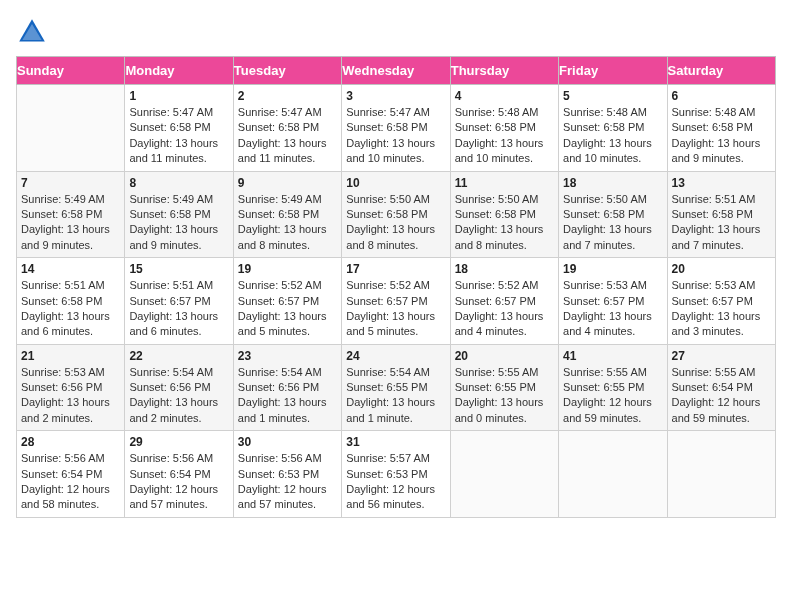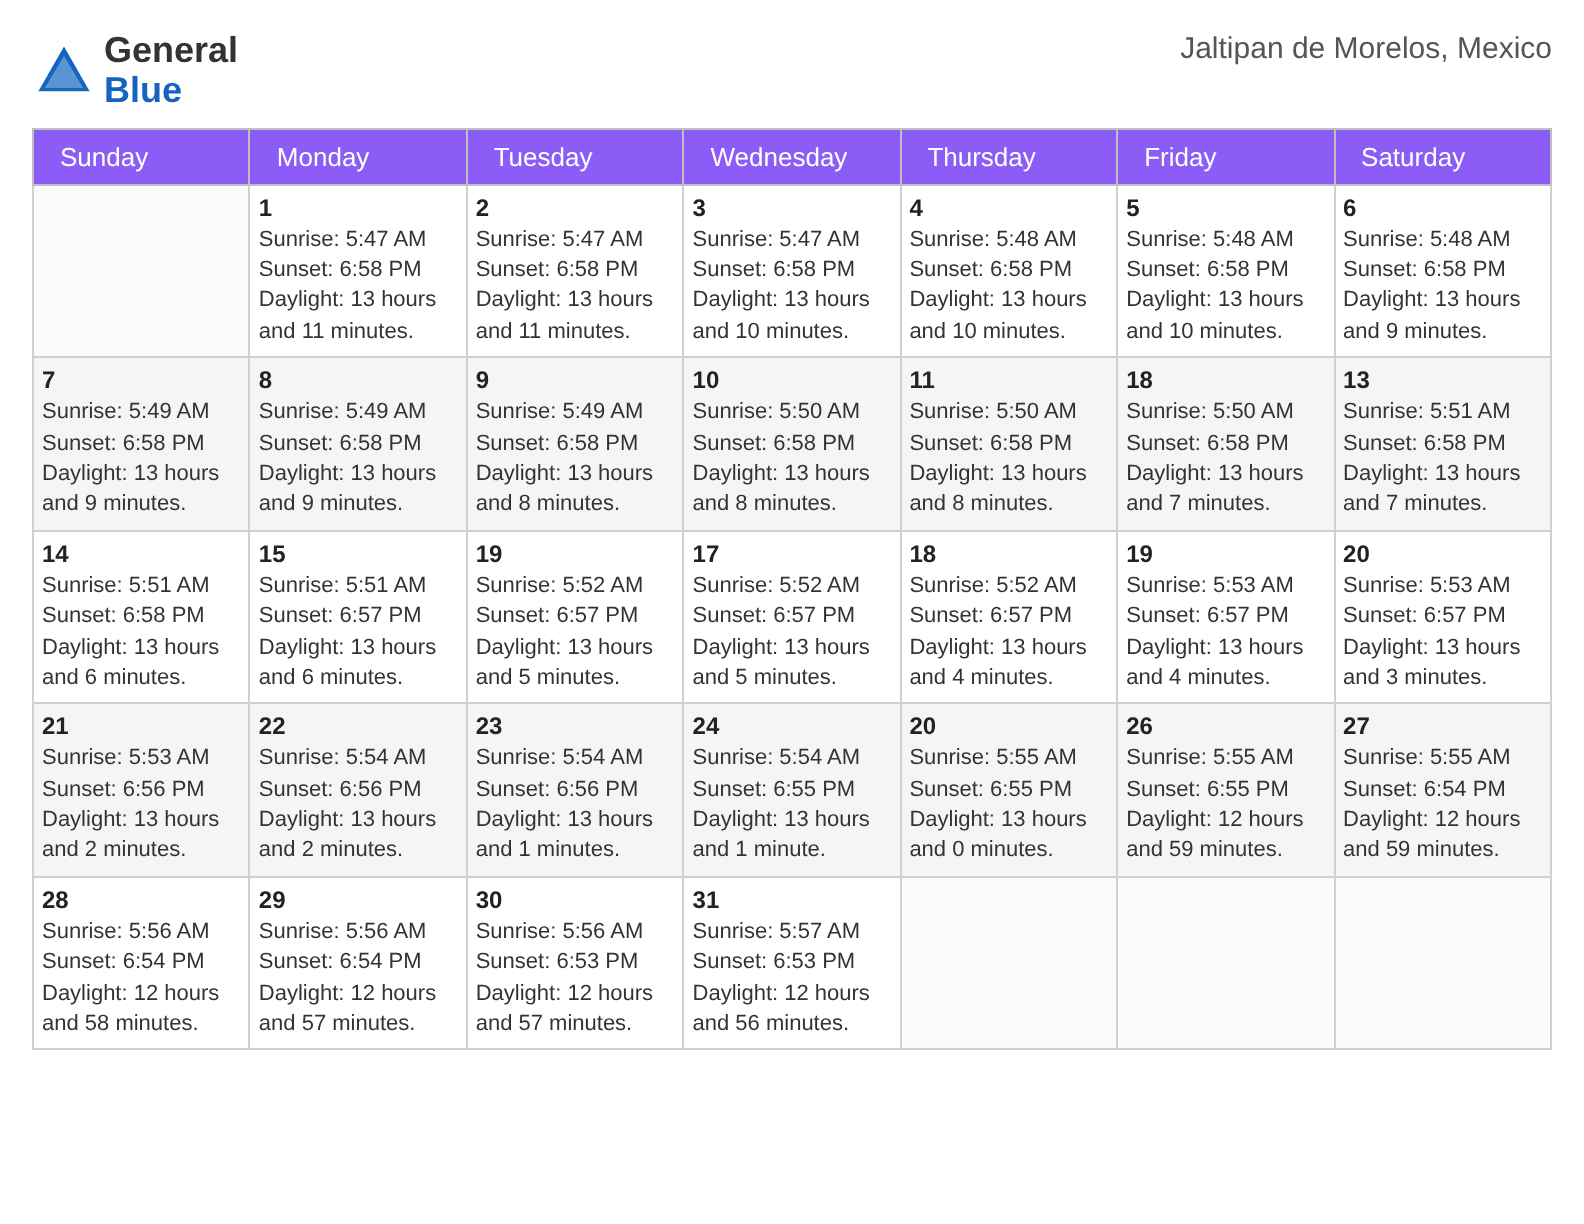--- a/index.html
+++ b/index.html
@@ -44,25 +44,25 @@
     .subtitle {
       font-size: 15px;
       color: #555;
     }
     table {
       width: 100%;
       border-collapse: collapse;
       font-size: 11px;
     }
     thead tr th {
-      background-color: #8b5cf6;
+      background-color: #ec4899;
       color: #fff;
       font-size: 13px;
-      font-weight: normal;
-      padding: 6px 13px;
+      font-weight: bold;
+      padding: 6px 0;
       text-align: left;
       border: 1px solid #c0c0c0;
     }
     tbody tr td {
       vertical-align: top;
       border: 1px solid #d0d0d0;
       padding: 4px 4px;
       min-width: 100px;
       height: 80px;
       background: #fff;
@@ -91,27 +91,22 @@
   </style>
 </head>
 <body>
 
 <div class="header">
   <div class="logo">
     <svg class="logo-icon" viewBox="0 0 40 40" xmlns="http://www.w3.org/2000/svg">
       <polygon points="20,4 36,32 4,32" fill="#1565c0"></polygon>
       <polygon points="20,10 32,30 8,30" fill="#fff" opacity="0.3"></polygon>
     </svg>
-    <div class="logo-text">
-      <span class="logo-general">General</span><br>
-      <span class="logo-blue">Blue</span>
-    </div>
   </div>
   <div class="title-block">
-    <div class="subtitle">Jaltipan de Morelos, Mexico</div>
   </div>
 </div>
 
 <table>
   <thead>
     <tr>
     <th>Sunday</th>
         <th>Monday</th>
         <th>Tuesday</th>
         <th>Wednesday</th>
@@ -223,21 +218,21 @@
         </td>
         <td>
           <span class="day-number">24</span>
           <div class="day-info">Sunrise: 5:54 AM<br>Sunset: 6:55 PM<br>Daylight: 13 hours and 1 minute.</div>
         </td>
         <td>
           <span class="day-number">20</span>
           <div class="day-info">Sunrise: 5:55 AM<br>Sunset: 6:55 PM<br>Daylight: 13 hours and 0 minutes.</div>
         </td>
         <td>
-          <span class="day-number">26</span>
+          <span class="day-number">41</span>
           <div class="day-info">Sunrise: 5:55 AM<br>Sunset: 6:55 PM<br>Daylight: 12 hours and 59 minutes.</div>
         </td>
         <td>
           <span class="day-number">27</span>
           <div class="day-info">Sunrise: 5:55 AM<br>Sunset: 6:54 PM<br>Daylight: 12 hours and 59 minutes.</div>
         </td>
       </tr>
       <tr>
         <td>
           <span class="day-number">28</span>

